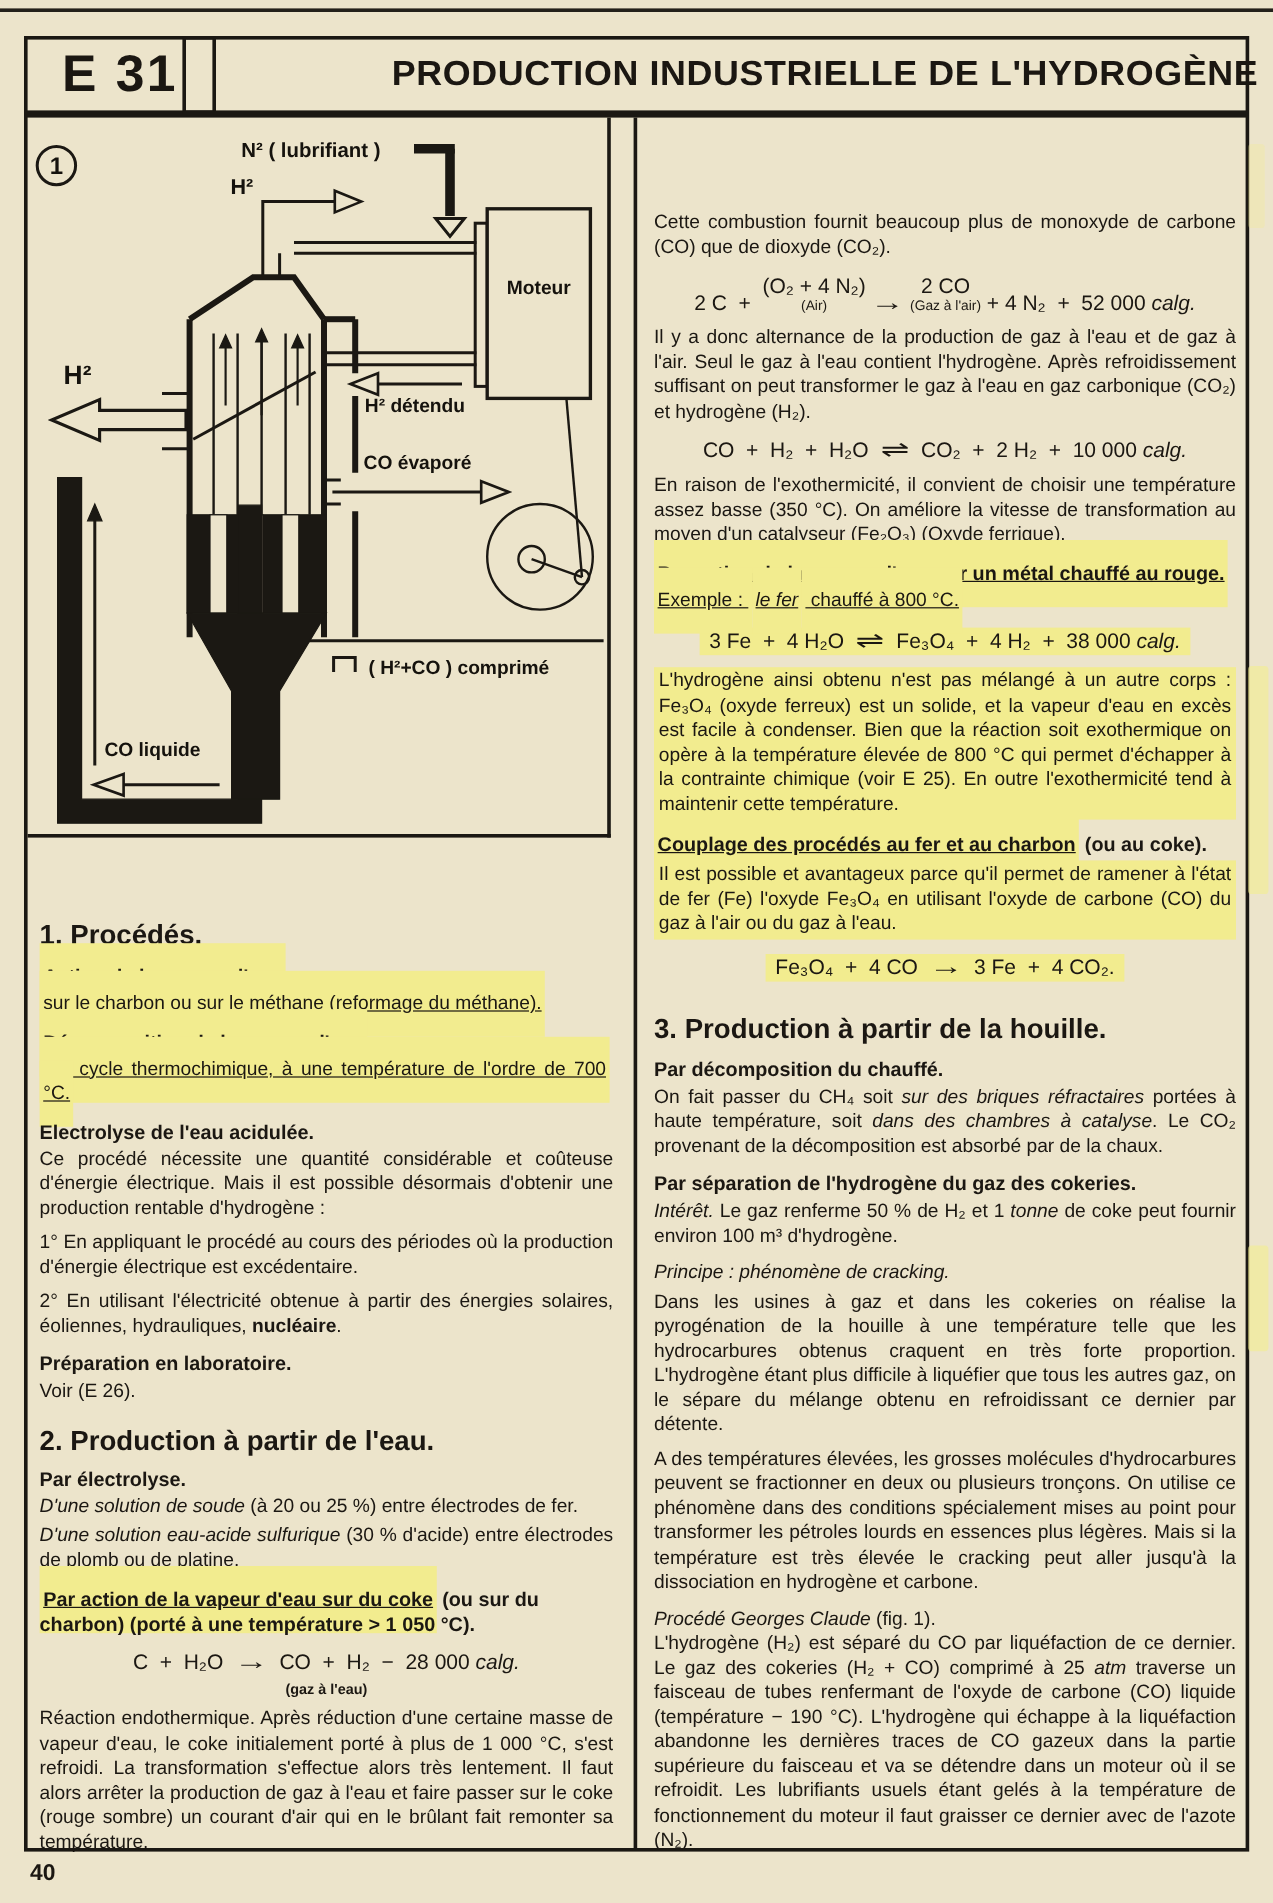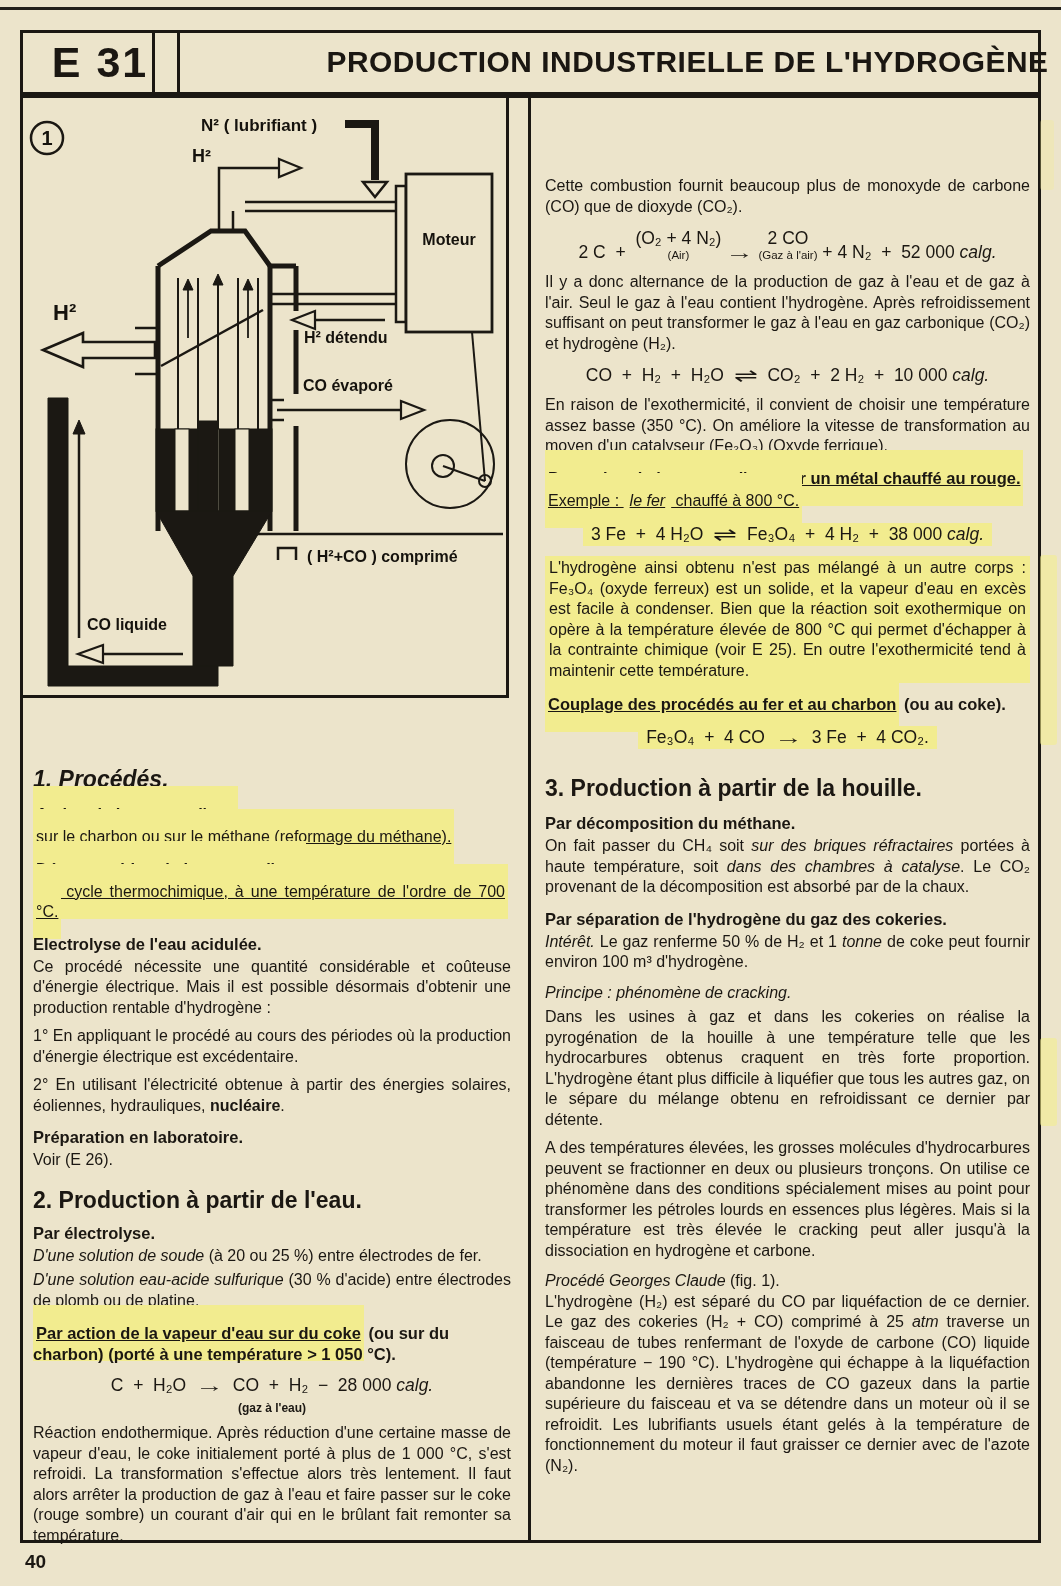--- a/index.html
+++ b/index.html
@@ -41,21 +41,21 @@
     border-right:3px solid #1b1813;border-bottom:3px solid #1b1813;
   }
   .fig svg{position:absolute;inset:0;}
   .fig line,.fig path,.fig rect,.fig circle,.fig polygon{stroke:#1b1813;}
   .fig text{stroke:none;fill:#15120d;font-family:"Liberation Sans",sans-serif;font-weight:bold;}
   
   .col{position:absolute;box-sizing:border-box;}
   .col-left{left:10px;top:668px;width:478px;}
   .col-right{left:522px;top:78px;width:485px;}
   .sec-title{font-size:23px;font-weight:bold;margin:16px 0 10px;}
-  .sec-title:first-child{margin-top:0;font-style:italic;}
+  .sec-title:first-child{margin-top:0;}
   .subhead{font-size:16.5px;font-weight:bold;margin:12px 0 3px;}
   .para{font-size:16px;line-height:20.5px;text-align:justify;margin:0 0 8px;}
   .para.tight{margin-bottom:4px;}
   .lead-line{font-size:16px;line-height:20.5px;margin:10px 0 4px;}
   
   .eq{
     display:flex;align-items:flex-end;justify-content:center;
     width:fit-content;margin:12px auto 10px;
     font-size:17.5px;line-height:19px;white-space:pre;
   }
@@ -233,30 +233,31 @@
       <div class="eq hl-eq">
         <span class="eq-main">3 Fe  +  4 H₂O </span>
         <span class="eq-arrow">⇌</span>
         <span class="eq-main"> Fe₃O₄  +  4 H₂  +  38 000 </span>
         <span class="eq-main eq-unit">calg.</span>
       </div>
 
       <p class="para hlblock">L'hydrogène ainsi obtenu n'est pas mélangé à un autre corps : Fe₃O₄ (oxyde ferreux) est un solide, et la vapeur d'eau en excès est facile à condenser. Bien que la réaction soit exothermique on opère à la température élevée de 800 °C qui permet d'échapper à la contrainte chimique (voir E 25). En outre l'exothermicité tend à maintenir cette température.</p>
 
       <div class="subhead"><span class="b hl">Couplage des procédés au fer et au charbon</span><span> (ou au coke).</span></div>
+      <p class="para hlblock">Il est possible et avantageux parce qu'il permet de ramener à l'état de fer (Fe) l'oxyde Fe₃O₄ en utilisant l'oxyde de carbone (CO) du gaz à l'air ou du gaz à l'eau.</p>
 
       <div class="eq hl-eq">
         <span class="eq-main">Fe₃O₄  +  4 CO </span>
         <span class="eq-arrow">→</span>
         <span class="eq-main"> 3 Fe  +  4 CO₂.</span>
       </div>
 
       <h2 class="sec-title" style="margin-top:26px">3.  Production à partir de la houille.</h2>
 
-      <div class="subhead">Par décomposition du méthane.</div>
+      <div class="subhead">Par décomposition du chauffé.</div>
       <p class="para"><span>On fait passer du CH₄ soit </span><span class="i">sur des briques réfractaires</span><span> portées à haute température, soit </span><span class="i">dans des chambres à catalyse</span><span>. Le CO₂ provenant de la décomposition est absorbé par de la chaux.</span></p>
 
       <div class="subhead">Par séparation de l'hydrogène du gaz des cokeries.</div>
       <p class="para"><span class="i">Intérêt.</span><span> Le gaz renferme 50 % de H₂ et 1 </span><span class="i">tonne</span><span> de coke peut fournir environ 100 m³ d'hydrogène.</span></p>
 
       <p class="lead-line i">Principe : phénomène de cracking.</p>
       <p class="para">Dans les usines à gaz et dans les cokeries on réalise la pyrogénation de la houille à une température telle que les hydrocarbures obtenus craquent en très forte proportion. L'hydrogène étant plus difficile à liquéfier que tous les autres gaz, on le sépare du mélange obtenu en refroidissant ce dernier par détente.</p>
       <p class="para">A des températures élevées, les grosses molécules d'hydrocarbures peuvent se fractionner en deux ou plusieurs tronçons. On utilise ce phénomène dans des conditions spécialement mises au point pour transformer les pétroles lourds en essences plus légères. Mais si la température est très élevée le cracking peut aller jusqu'à la dissociation en hydrogène et carbone.</p>
 
       <p class="lead-line" style="margin-bottom:0"><span class="i">Procédé Georges Claude</span><span> (fig. 1).</span></p>

